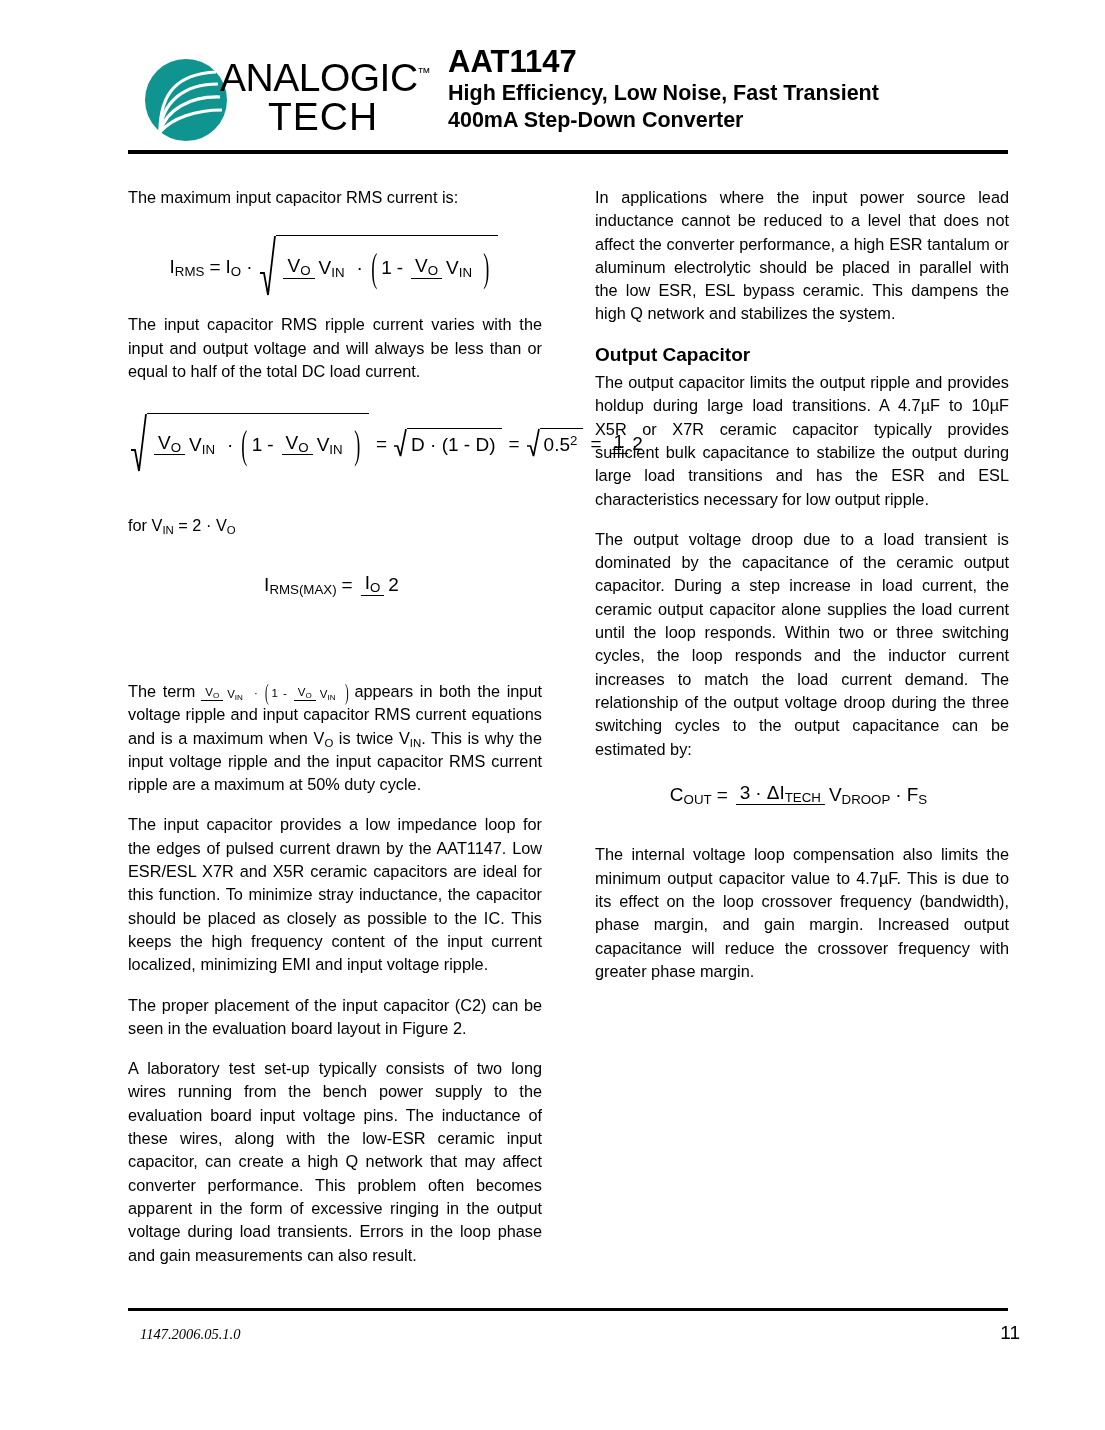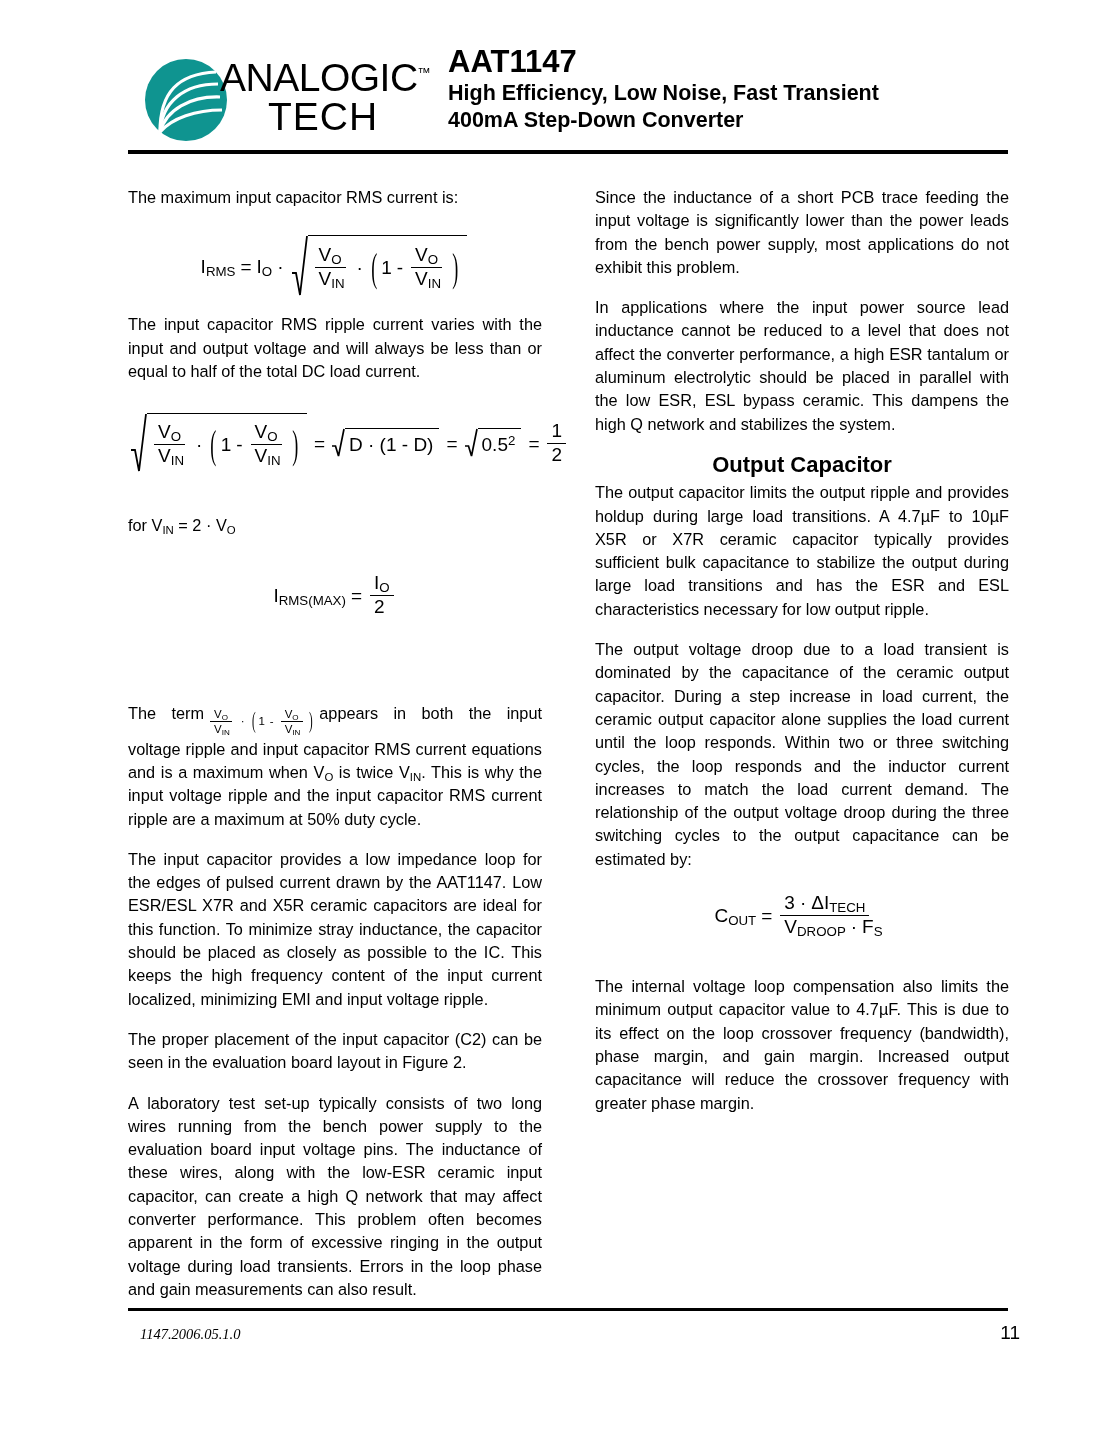--- a/index.html
+++ b/index.html
@@ -113,24 +113,24 @@
   .col-right { left: 595px; }
 
   p.body {
     margin: 0 0 17px 0;
     text-align: justify;
     text-justify: inter-word;
   }
   p.body.nojust { text-align: left; }
 
   h2.section {
-    font-size: 22px;
+    font-size: 19px;
     font-weight: bold;
     margin: 9px 0 5px 0;
-    text-align: center;
+    text-align: left;
   }
 
   sub {
     font-size: 0.70em;
     vertical-align: -0.22em;
     line-height: 0;
   }
   sup {
     font-size: 0.70em;
     vertical-align: 0.45em;
@@ -145,22 +145,21 @@
     line-height: 1;
   }
   .eq-row {
     display: inline-flex;
     align-items: center;
     justify-content: center;
     white-space: nowrap;
   }
   .frac {
     display: inline-flex;
-    flex-direction: column;
-    align-items: flex-start;
+    align-items: flex-end;
     vertical-align: middle;
     margin: 0 3px;
     line-height: 1.08;
   }
   .frac .num {
     padding: 0 4px 1px 4px;
     border-bottom: 1.6px solid #000;
   }
   .frac .den {
     padding: 1px 4px 0 4px;
@@ -415,21 +414,20 @@
           </span>
         </span><span>appears in both the input voltage ripple and input capacitor RMS current equations and is a maximum when V</span><sub>O</sub><span> is twice V</span><sub>IN</sub><span>. This is why the input voltage ripple and the input capacitor RMS current ripple are a maximum at 50% duty cycle.</span></p>
 
     <p class="body">The input capacitor provides a low impedance loop for the edges of pulsed current drawn by the AAT1147. Low ESR/ESL X7R and X5R ceramic capacitors are ideal for this function. To minimize stray inductance, the capacitor should be placed as closely as possible to the IC. This keeps the high frequency content of the input current localized, minimizing EMI and input voltage ripple.</p>
     <p class="body">The proper placement of the input capacitor (C2) can be seen in the evaluation board layout in Figure 2.</p>
     <p class="body">A laboratory test set-up typically consists of two long wires running from the bench power supply to the evaluation board input voltage pins. The inductance of these wires, along with the low-ESR ceramic input capacitor, can create a high Q network that may affect converter performance. This problem often becomes apparent in the form of excessive ringing in the output voltage during load transients. Errors in the loop phase and gain measurements can also result.</p>
   </div>
 
   <div class="col col-right">
 
-    <p class="body">Since the inductance of a short PCB trace feeding the input voltage is significantly lower than the power leads from the bench power supply, most applications do not exhibit this problem.</p>
     <p class="body">In applications where the input power source lead inductance cannot be reduced to a level that does not affect the converter performance, a high ESR tantalum or aluminum electrolytic should be placed in parallel with the low ESR, ESL bypass ceramic. This dampens the high Q network and stabilizes the system.</p>
 
     <h2 class="section">Output Capacitor</h2>
 
     <p class="body">The output capacitor limits the output ripple and provides holdup during large load transitions. A 4.7µF to 10µF X5R or X7R ceramic capacitor typically provides sufficient bulk capacitance to stabilize the output during large load transitions and has the ESR and ESL characteristics necessary for low output ripple.</p>
     <p class="body">The output voltage droop due to a load transient is dominated by the capacitance of the ceramic output capacitor. During a step increase in load current, the ceramic output capacitor alone supplies the load current until the loop responds. Within two or three switching cycles, the loop responds and the inductor current increases to match the load current demand. The relationship of the output voltage droop during the three switching cycles to the output capacitance can be estimated by:</p>
 
     <div class="eq-block eq-wrap-4">
       <span class="eq-row">
         <span><span>C</span><sub>OUT</sub></span>

